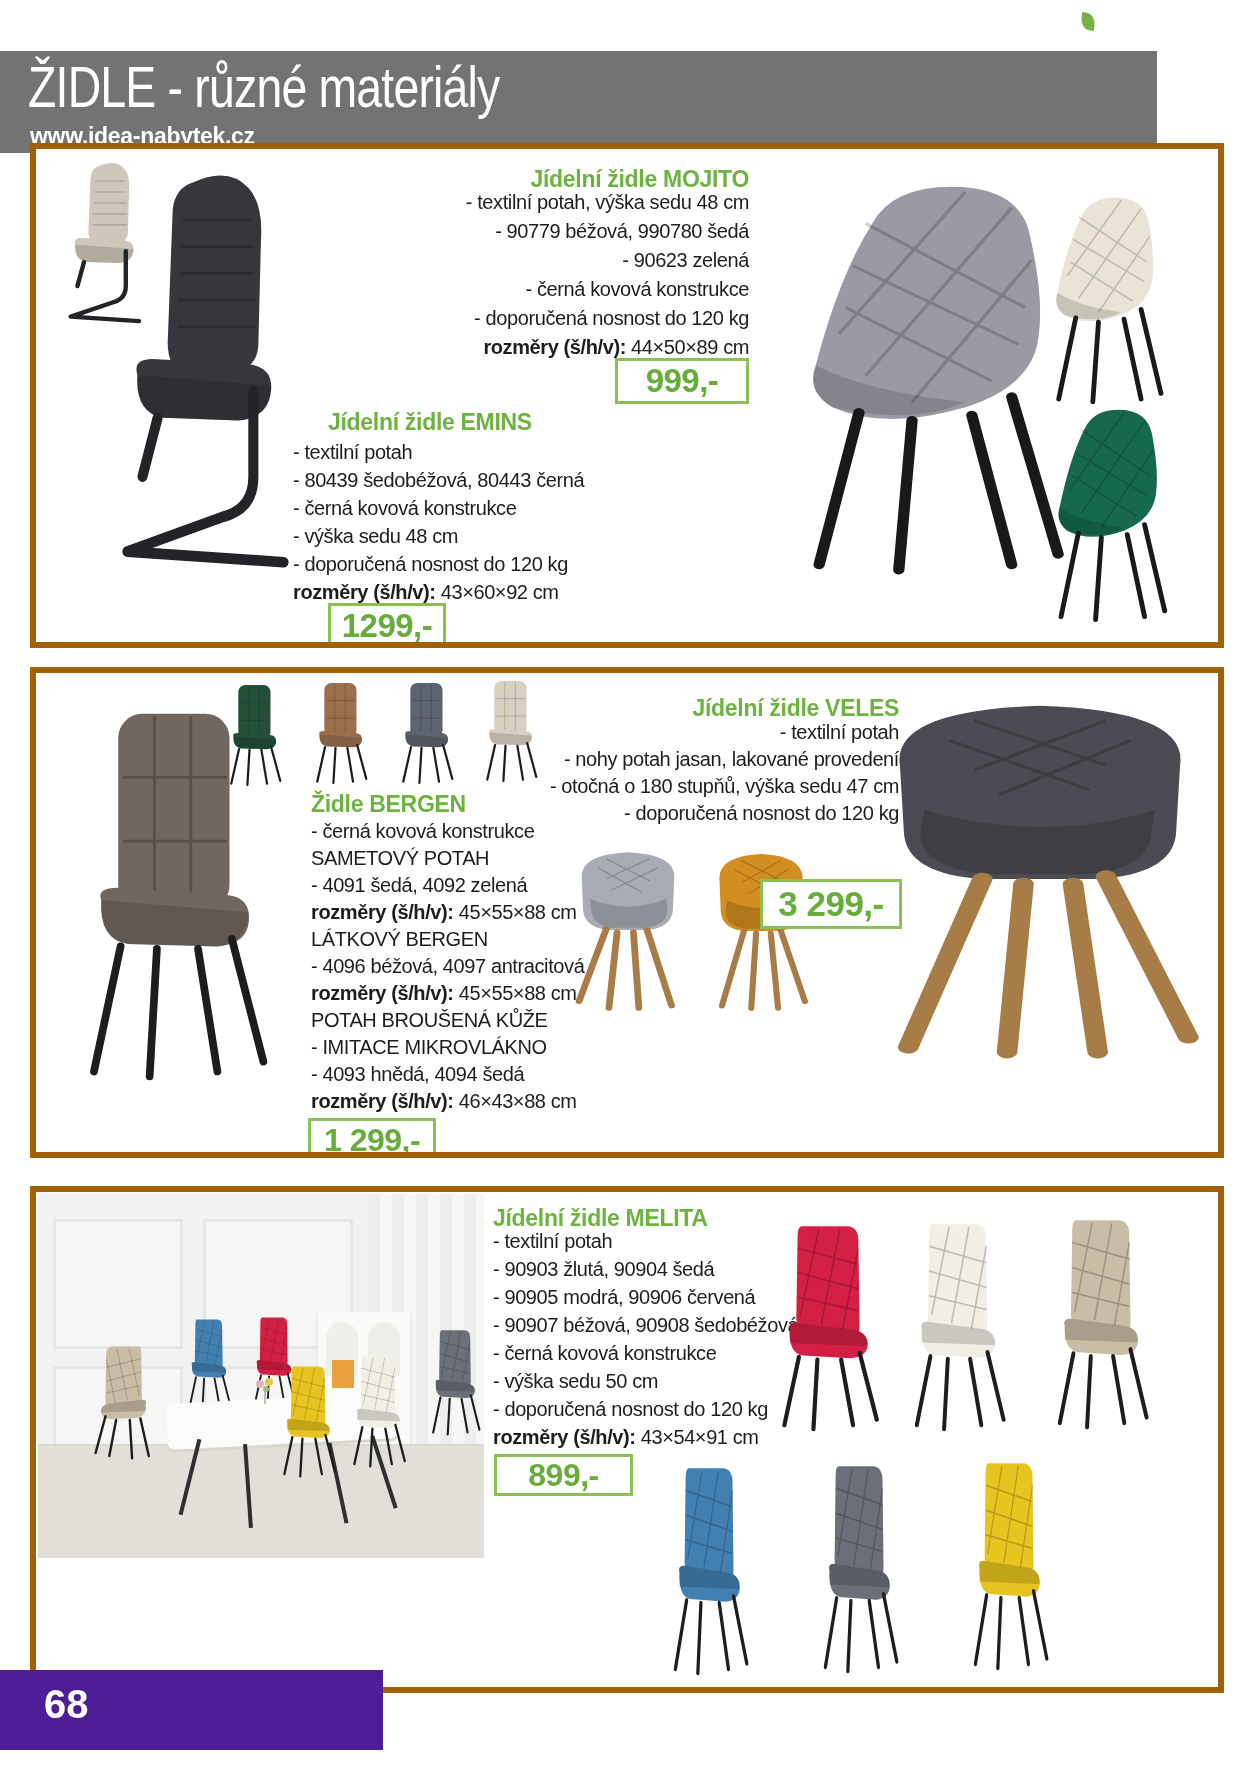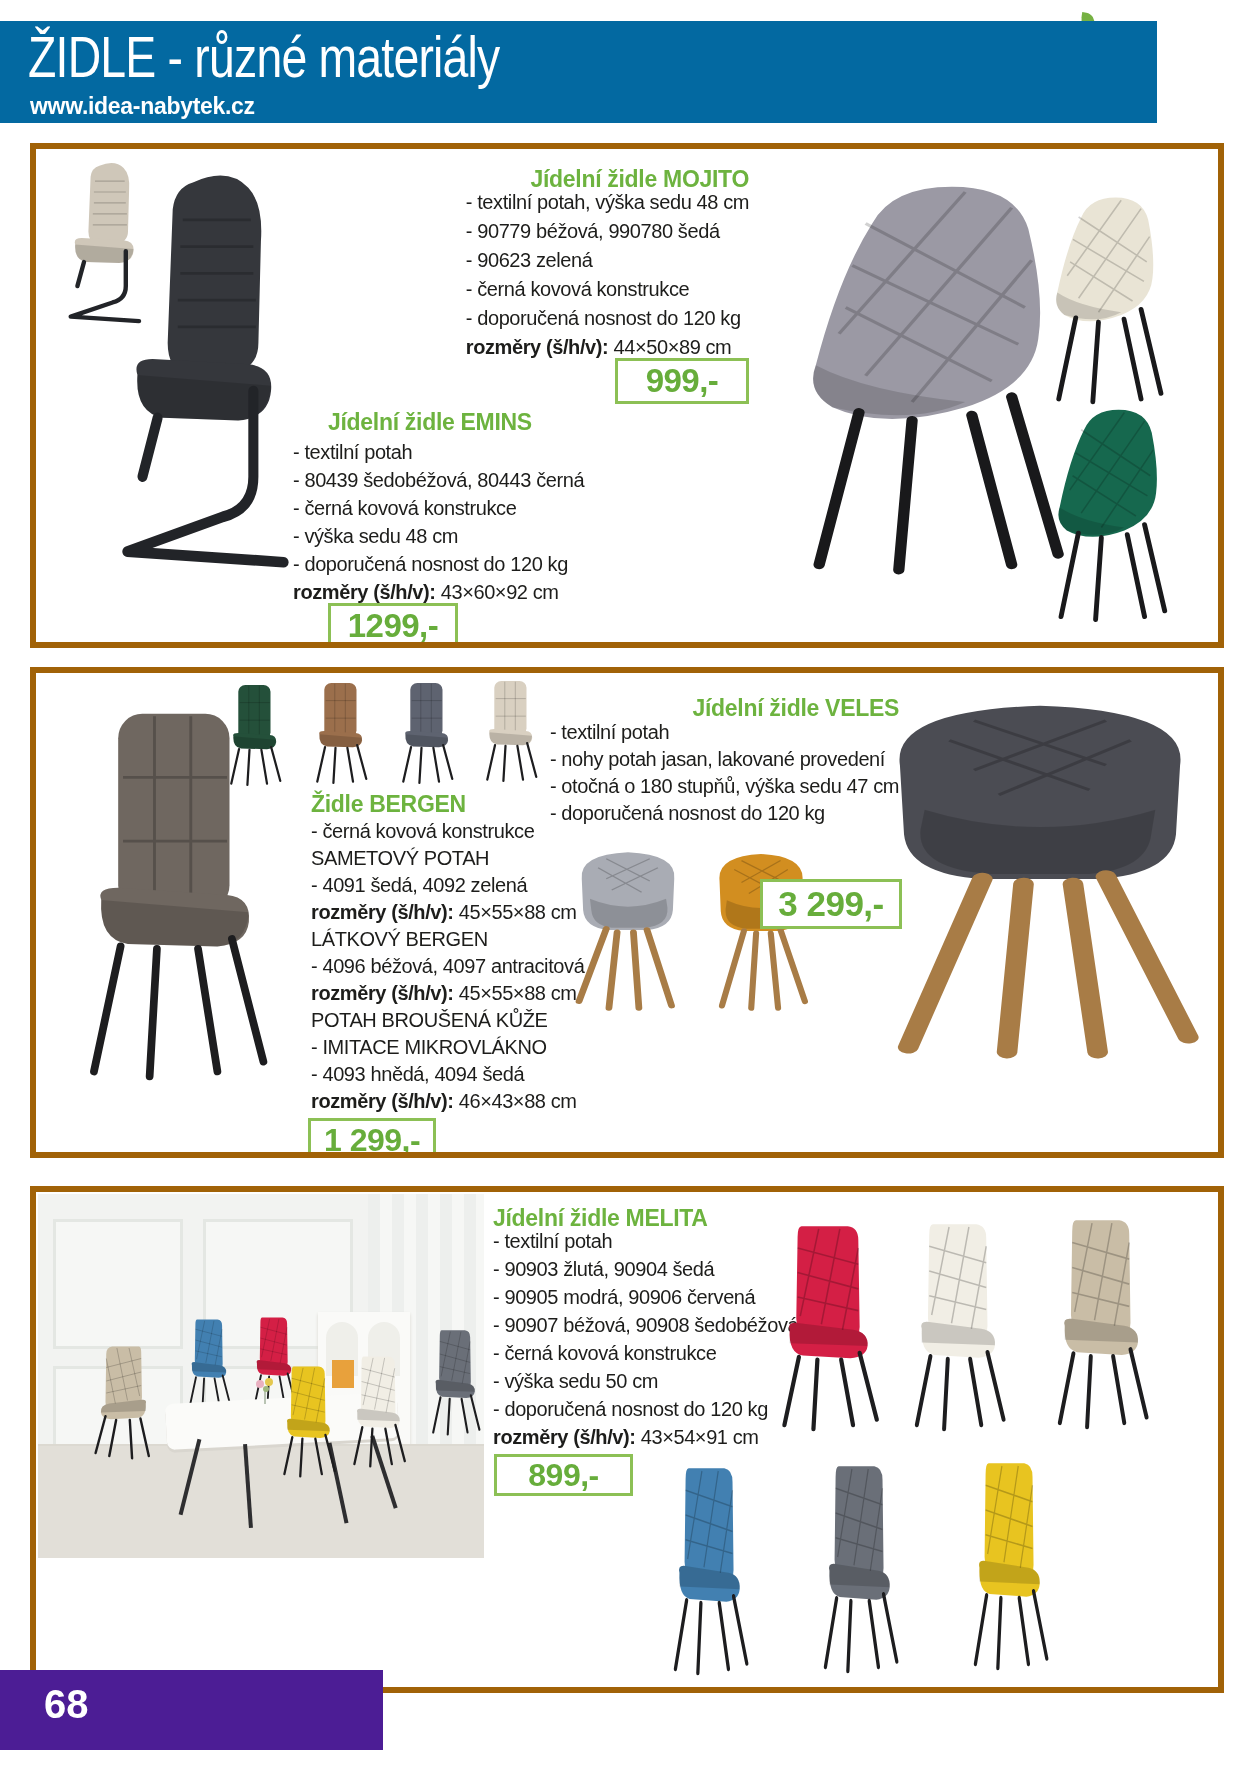--- a/index.html
+++ b/index.html
@@ -1,35 +1,35 @@
 <!DOCTYPE html>
 <html><head>
 <meta charset="utf-8">
 <style>
   *{margin:0;padding:0;box-sizing:border-box}
   html,body{background:#ffffff}
   body{width:1250px;height:1768px;position:relative;font-family:"Liberation Sans",sans-serif;color:#1d1d1b;overflow:hidden}
 
   
-  .hdr{position:absolute;left:0;top:21px;width:1157px;height:102px;background:#0369a1}
+  .hdr{position:absolute;left:0;top:51px;width:1157px;height:102px;background:#737373}
   .hdr h1{position:absolute;left:28px;top:2px;font-size:58px;font-weight:normal;color:#ffffff;
           letter-spacing:-1px;transform:scaleX(.8);transform-origin:left top;white-space:nowrap}
   .hdr .site{position:absolute;left:30px;top:72px;font-size:23px;font-weight:bold;color:#ffffff;letter-spacing:-.3px}
   .leaf{position:absolute;left:1081px;top:13px;width:14px;height:17px;background:#76b143;
         border-radius:0 70% 0 70%;transform:rotate(8deg)}
 
   
   .box{position:absolute;left:30px;width:1194px;border:6px solid #a16207;background:#fff;overflow:hidden}
   #box1{top:143px;height:505px}
   #box2{top:667px;height:491px}
   #box3{top:1186px;height:507px}
 
   .ptitle{position:absolute;font-size:23px;font-weight:bold;color:#6db33f;letter-spacing:-.3px;white-space:nowrap}
   .tblock{position:absolute}
-  .tblock.right{}
+  .tblock.right{text-align:right}
   .pline{font-size:20px;letter-spacing:-.4px;white-space:nowrap;color:#1d1d1b}
   .lh29 .pline{height:29px}.lh28 .pline{height:28px}.lh27 .pline{height:27px}
   .pline b{font-weight:bold}
 
   .price{position:absolute;border:3px solid #8cc055;color:#67ad3b;font-weight:bold;
          text-align:center;background:#fff;letter-spacing:-.5px}
 
   .chair{position:absolute}
 
   
@@ -160,21 +160,21 @@
 
   <div class="ptitle" style="top:260px;left:292px">Jídelní židle EMINS</div>
   <div class="tblock lh28" style="top:292px;left:257px">
     <div class="pline">- textilní potah</div>
     <div class="pline">- 80439 šedobéžová, 80443 černá</div>
     <div class="pline">- černá kovová konstrukce</div>
     <div class="pline">- výška sedu 48 cm</div>
     <div class="pline">- doporučená nosnost do 120 kg</div>
     <div class="pline"><b>rozměry (š/h/v):</b><span> 43×60×92 cm</span></div>
   </div>
-  <div class="price" style="top:454px;left:292px;width:130px;height:46px;font-size:33px;line-height:40px">1299,-</div>
+  <div class="price" style="top:454px;left:292px;width:118px;height:46px;font-size:33px;line-height:40px">1299,-</div>
 </section>
 
 <section class="box" id="box2">
   <svg class="chair" viewBox="0 0 100 160" preserveAspectRatio="none" style="left:12px;top:26px;width:242px;height:392px">
     <use href="#sym-quilt" fill="#6f6760"></use>
   </svg>
   <svg class="chair" viewBox="0 0 100 160" preserveAspectRatio="none" style="left:182px;top:8px;width:70px;height:108px">
     <use href="#sym-quilt" fill="#24503a"></use>
   </svg>
   <svg class="chair" viewBox="0 0 100 160" preserveAspectRatio="none" style="left:268px;top:6px;width:70px;height:108px">

